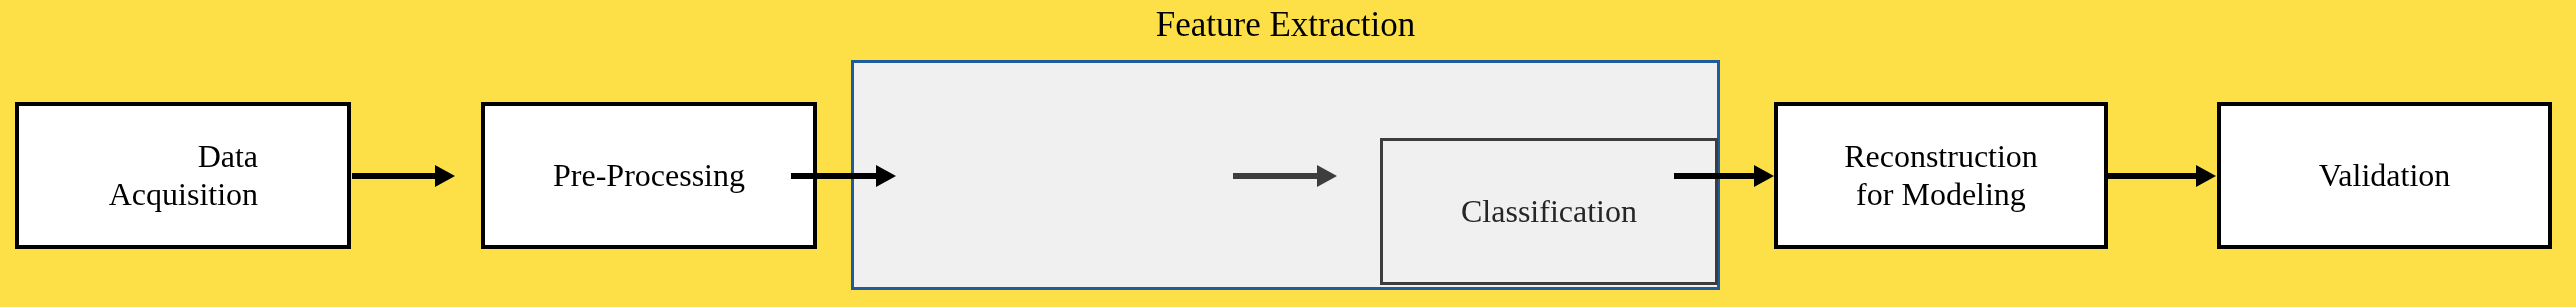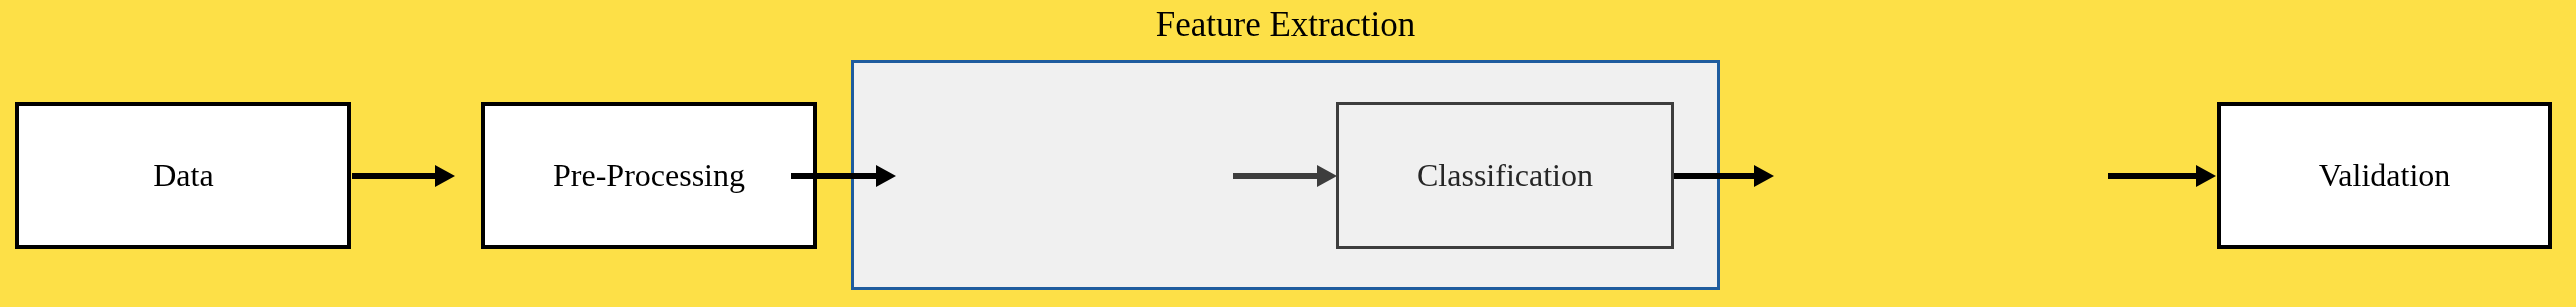--- a/index.html
+++ b/index.html
@@ -62,21 +62,21 @@
     background: #F0F0F0;
     border: 3.8px solid #3D3D3D;
     color: #262626;
   }
 
   .node-label { display: block; padding: 0 7.7px; }
 
   #node-data-acquisition      { left: 15.4px;   width: 336px; text-align: right; }
   #node-pre-processing        { left: 481px;  width: 336px; align-items: center; }
   #node-segmentation          { left: 896px; width: 336px; }
-  #node-classification        { left: 1336px; width: 338px; }
+  #node-classification        { left: 1380px; width: 338px; margin-top: 36px; }
   #node-reconstruction        { left: 1774px; width: 334px; }
   #node-validation            { left: 2217px; width: 335px; }
 
   
   .connector {
     position: absolute;
     height: 31px;
     top: 161px;
   }
   .connector .shaft {
@@ -124,20 +124,21 @@
 
 <div id="canvas">
 
   <div class="group-title">Feature Extraction</div>
 
   <div class="group-box"></div>
 
   <div class="node outer" id="node-data-acquisition">
     <span class="node-label">
       <span>Data</span><br>
+      <span>Acquisition</span>
     </span>
   </div>
 
   <div class="connector" id="arrow-1">
     <span class="shaft"></span>
     <span class="head"></span>
   </div>
 
   <div class="node outer" id="node-pre-processing">
     <span class="node-label">Pre-Processing</span>
@@ -156,20 +157,26 @@
 
   <div class="node inner" id="node-classification">
     <span class="node-label">Classification</span>
   </div>
 
   <div class="connector" id="arrow-4">
     <span class="shaft"></span>
     <span class="head"></span>
   </div>
 
+  <div class="node outer" id="node-reconstruction">
+    <span class="node-label">
+      <span>Reconstruction</span><br>
+      <span>for Modeling</span>
+    </span>
+  </div>
 
   <div class="connector" id="arrow-5">
     <span class="shaft"></span>
     <span class="head"></span>
   </div>
 
   <div class="node outer" id="node-validation">
     <span class="node-label">Validation</span>
   </div>
 

